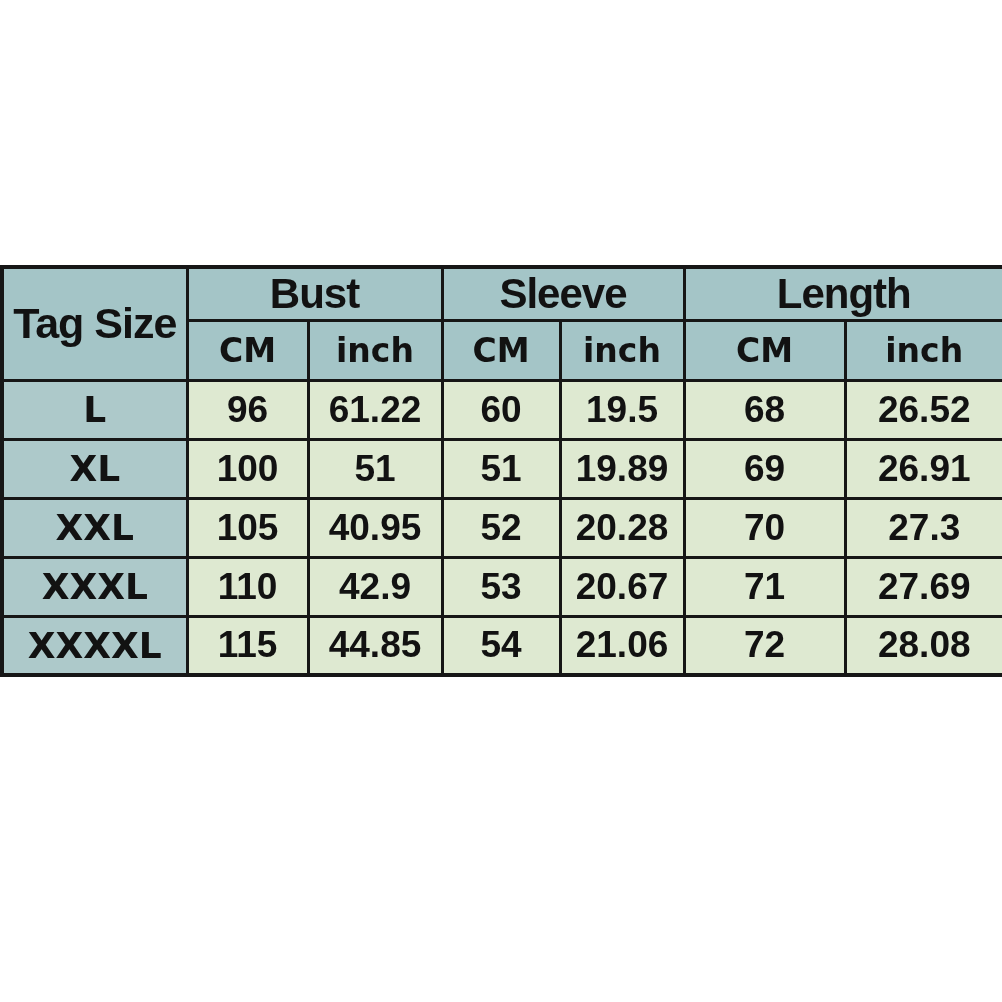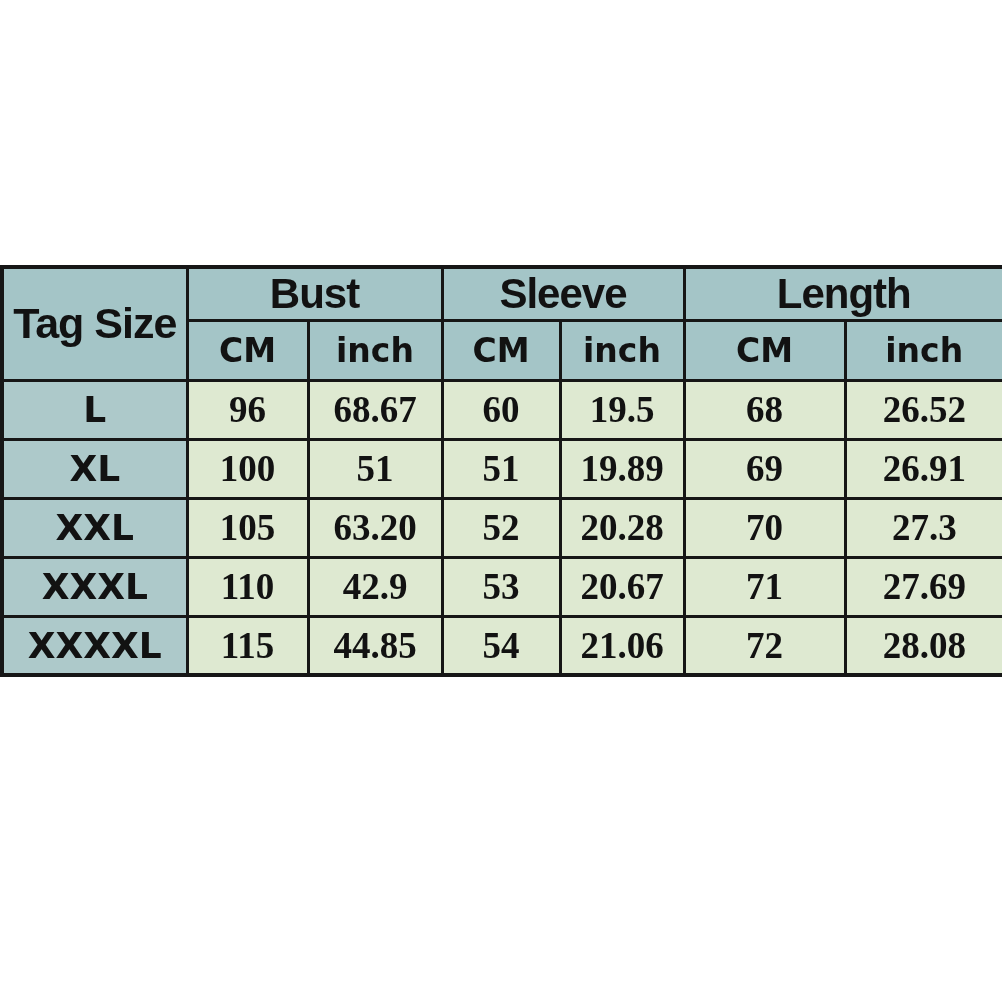--- a/index.html
+++ b/index.html
@@ -70,21 +70,21 @@
     font-family: "DejaVu Sans", sans-serif;
     font-weight: bold;
     font-size: 33px;
   }
   .t-size {
     font-family: "DejaVu Sans", sans-serif;
     font-weight: bold;
     font-size: 36px;
   }
   .t-num {
-    font-family: Liberation Serif, serif;
+    font-family: Liberation Sans, sans-serif;
     font-weight: bold;
     font-size: 37px;
   }
 </style>
 </head>
 <body>
 
 <div class="stage">
 
   <table class="size-chart">
@@ -111,41 +111,41 @@
       <th class="cell-header t-unit">inch</th>
       <th class="cell-header t-unit">CM</th>
       <th class="cell-header t-unit">inch</th>
       <th class="cell-header t-unit">CM</th>
       <th class="cell-header t-unit">inch</th>
     </tr>
 
     <tr class="r-data">
       <td class="cell-rowlabel t-size">L</td>
       <td class="cell-data t-num">96</td>
-      <td class="cell-data t-num">68.67</td>
+      <td class="cell-data t-num">61.22</td>
       <td class="cell-data t-num">60</td>
       <td class="cell-data t-num">19.5</td>
       <td class="cell-data t-num">68</td>
       <td class="cell-data t-num">26.52</td>
     </tr>
 
     <tr class="r-data">
       <td class="cell-rowlabel t-size">XL</td>
       <td class="cell-data t-num">100</td>
       <td class="cell-data t-num">51</td>
       <td class="cell-data t-num">51</td>
       <td class="cell-data t-num">19.89</td>
       <td class="cell-data t-num">69</td>
       <td class="cell-data t-num">26.91</td>
     </tr>
 
     <tr class="r-data">
       <td class="cell-rowlabel t-size">XXL</td>
       <td class="cell-data t-num">105</td>
-      <td class="cell-data t-num">63.20</td>
+      <td class="cell-data t-num">40.95</td>
       <td class="cell-data t-num">52</td>
       <td class="cell-data t-num">20.28</td>
       <td class="cell-data t-num">70</td>
       <td class="cell-data t-num">27.3</td>
     </tr>
 
     <tr class="r-data">
       <td class="cell-rowlabel t-size">XXXL</td>
       <td class="cell-data t-num">110</td>
       <td class="cell-data t-num">42.9</td>

